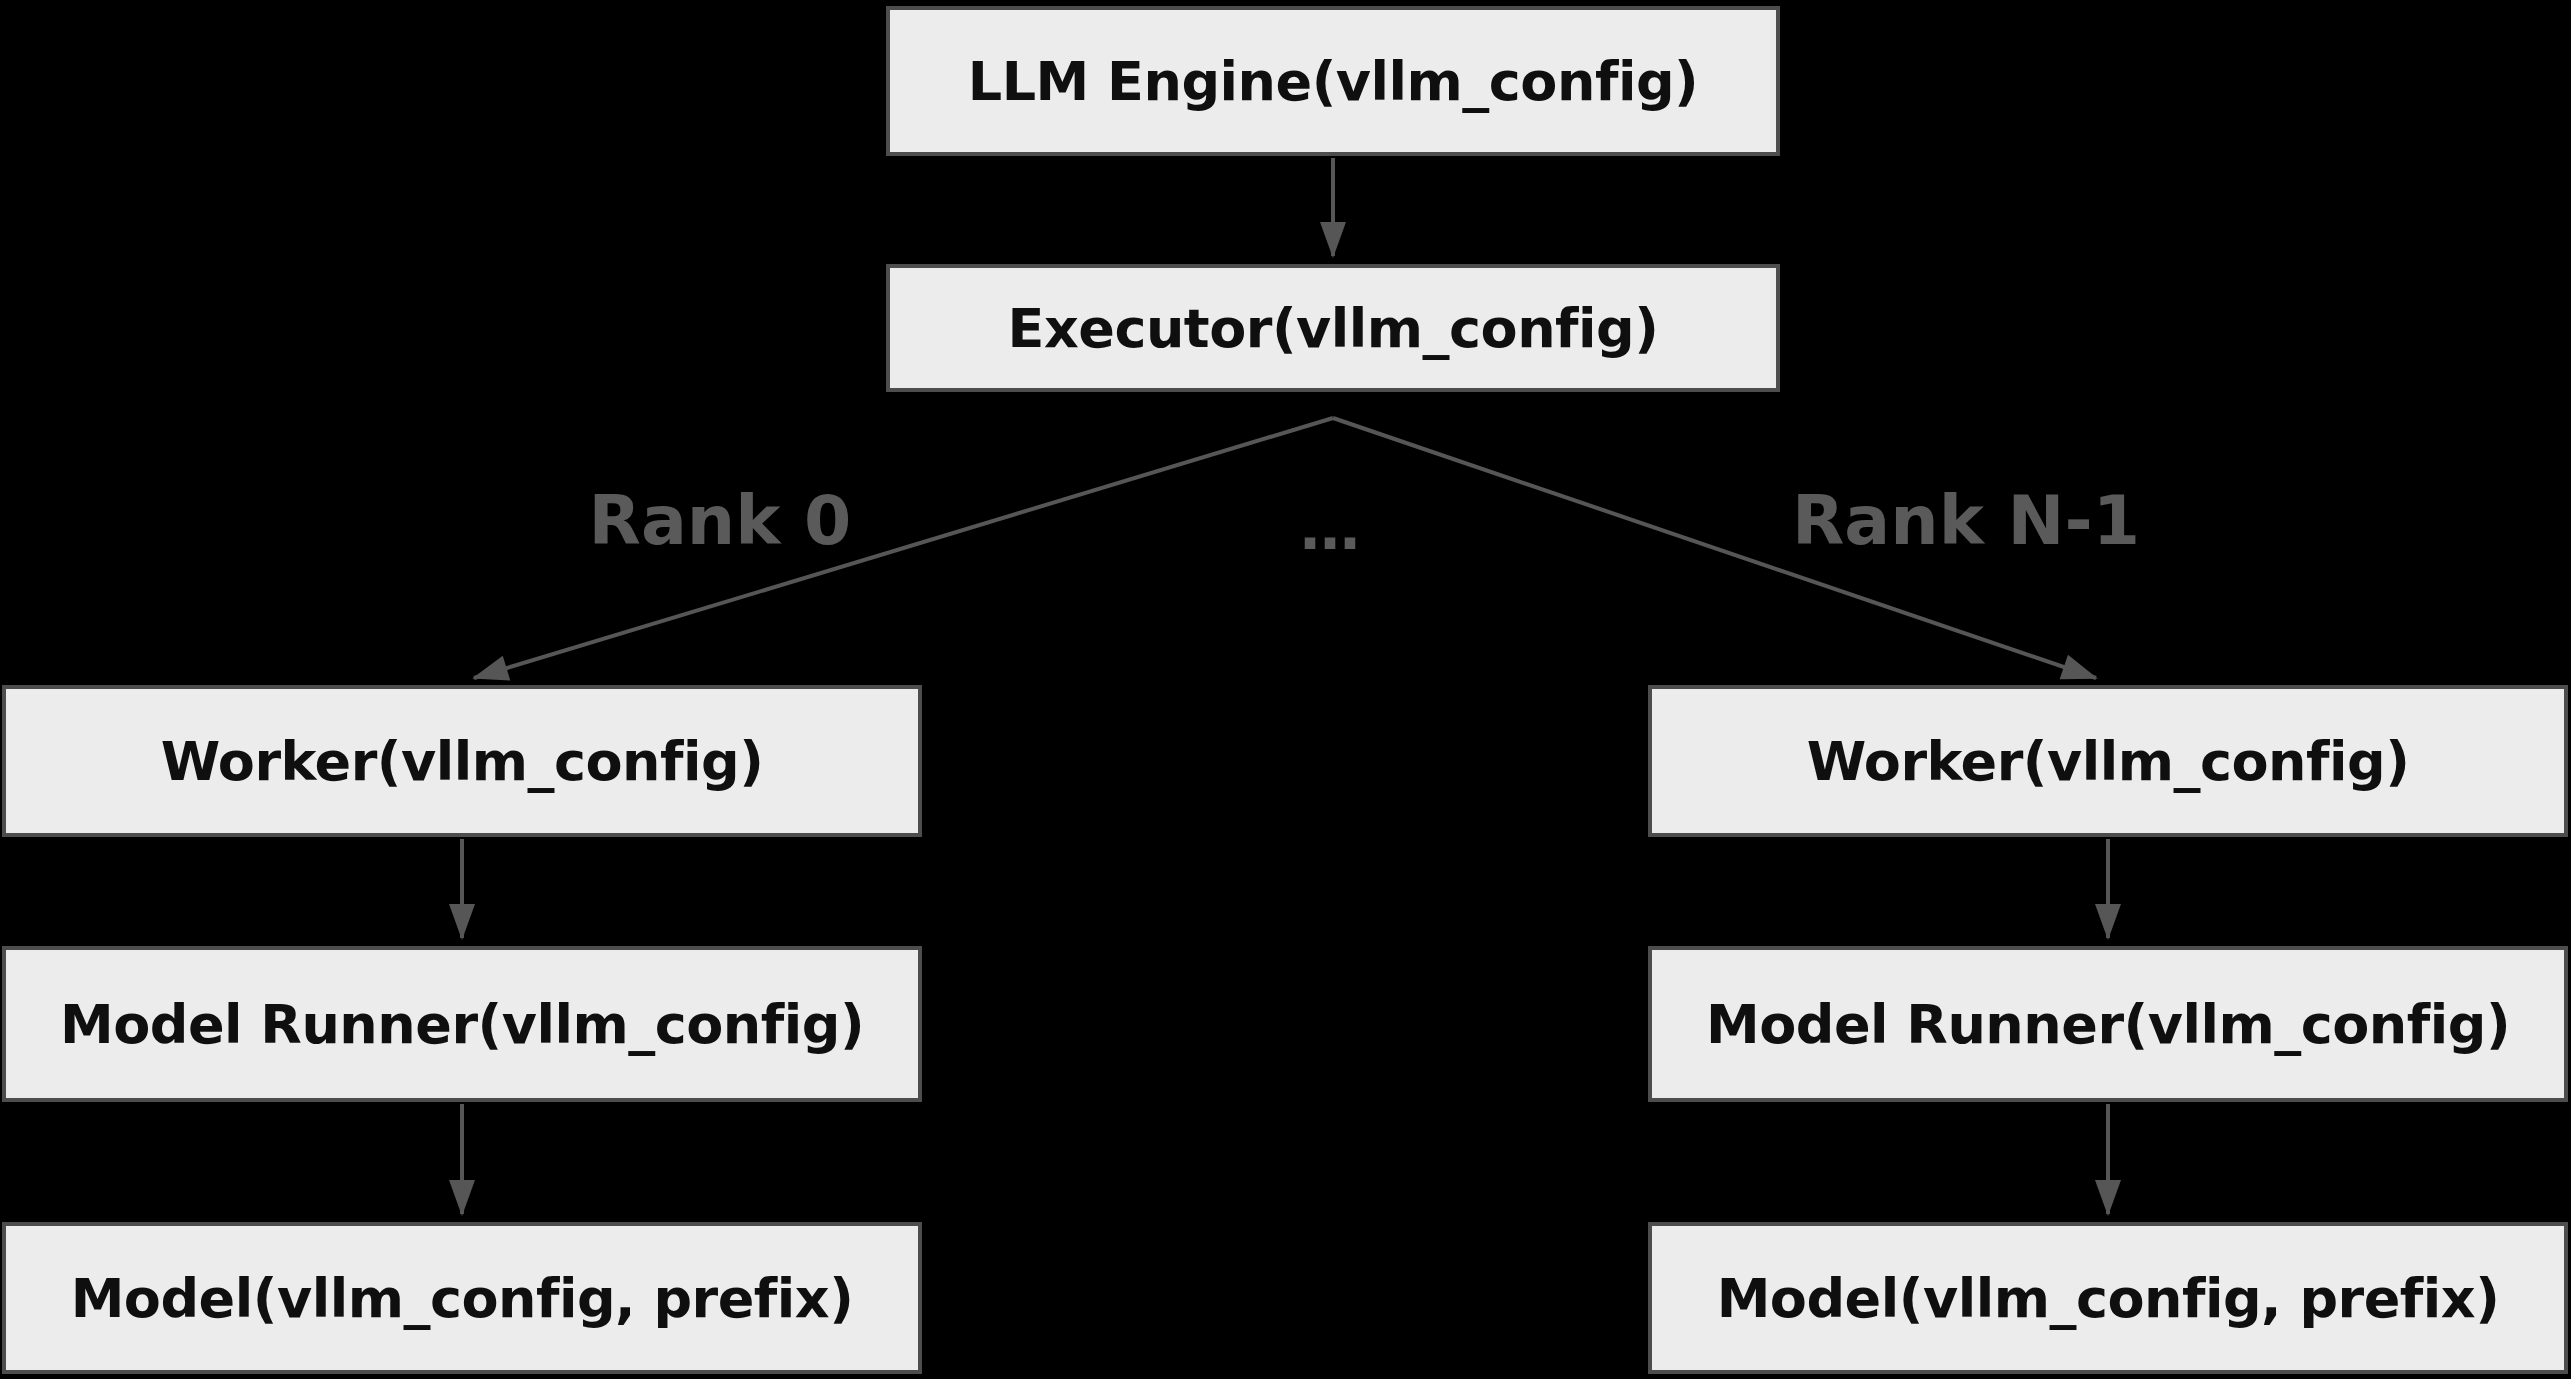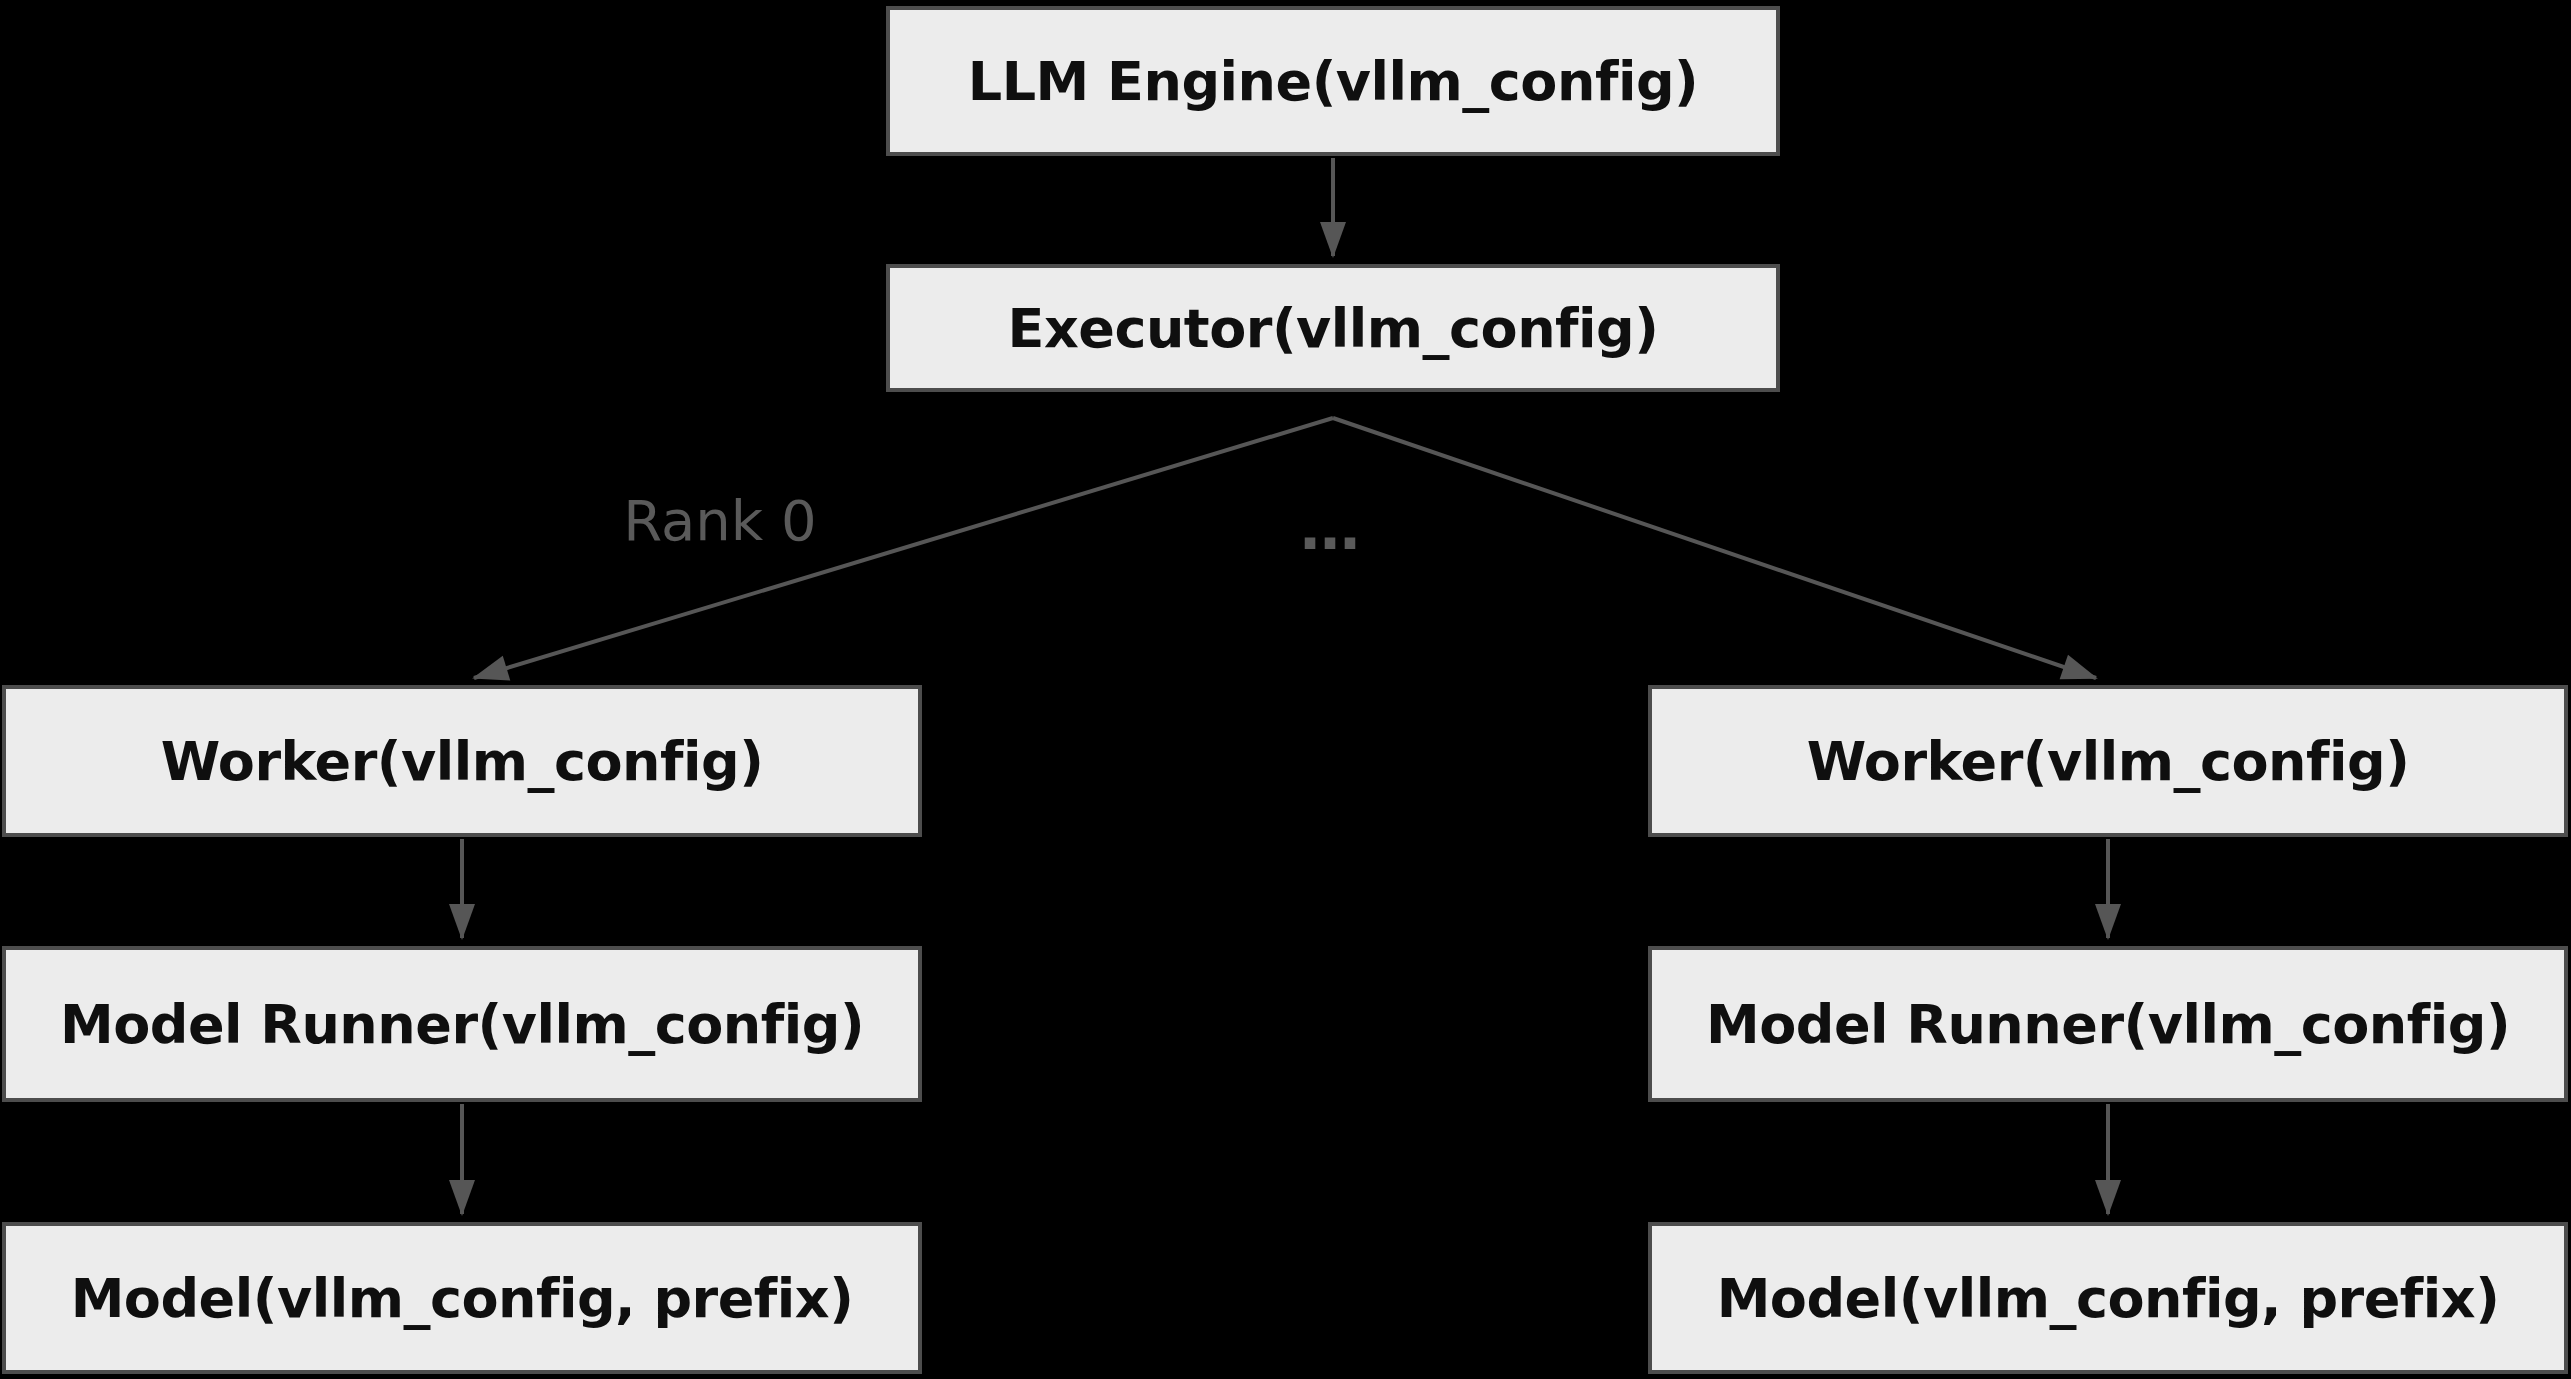--- a/index.html
+++ b/index.html
@@ -42,22 +42,22 @@
   .n-executor      { left: 886px;  top: 264px;  width: 894px; height: 128px; }
   .n-worker-l      { left: 2px;    top: 685px;  width: 920px; height: 152px; }
   .n-worker-r      { left: 1648px; top: 685px;  width: 920px; height: 152px; }
   .n-runner-l      { left: 2px;    top: 946px;  width: 920px; height: 156px; }
   .n-runner-r      { left: 1648px; top: 946px;  width: 920px; height: 156px; }
   .n-model-l       { left: 2px;    top: 1222px; width: 920px; height: 152px; }
   .n-model-r       { left: 1648px; top: 1222px; width: 920px; height: 152px; }
   .edge-label {
     position: absolute;
     transform: translate(-50%, -50%);
-    font-size: 56px;
-    font-weight: 400;
+    font-size: 68px;
+    font-weight: 700;
     color: var(--edge-label, #5a5a5a);
     white-space: nowrap;
   }
   .lbl-rank0    { left: 720px;  top: 520px; }
   .lbl-rankn    { left: 1966px; top: 520px; }
   .lbl-ellipsis { left: 1330px; top: 528px; font-size: 60px; font-weight: 700; }
 </style>
 </head>
 <body>
 
@@ -81,15 +81,16 @@
   <div class="node n-engine">LLM Engine(vllm_config)</div>
   <div class="node n-executor">Executor(vllm_config)</div>
   <div class="node n-worker-l">Worker(vllm_config)</div>
   <div class="node n-worker-r">Worker(vllm_config)</div>
   <div class="node n-runner-l">Model Runner(vllm_config)</div>
   <div class="node n-runner-r">Model Runner(vllm_config)</div>
   <div class="node n-model-l">Model(vllm_config, prefix)</div>
   <div class="node n-model-r">Model(vllm_config, prefix)</div>
 
   <div class="edge-label lbl-rank0">Rank 0</div>
+  <div class="edge-label lbl-rankn">Rank N-1</div>
   <div class="edge-label lbl-ellipsis">…</div>
 
 </div>
 
 </body></html>

